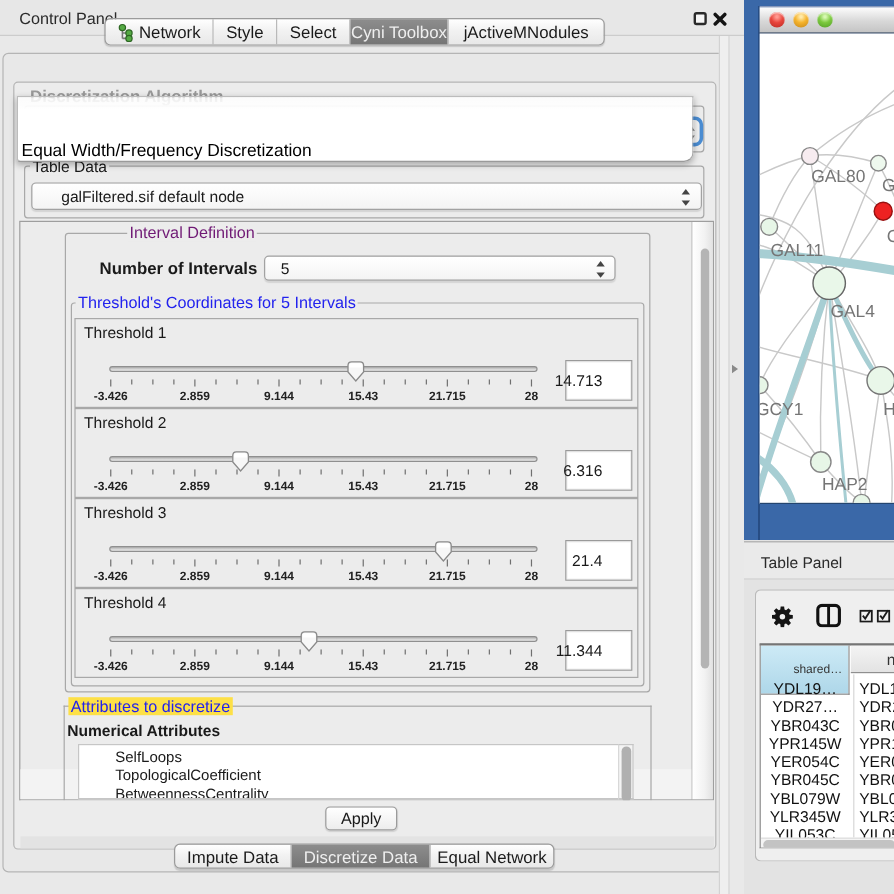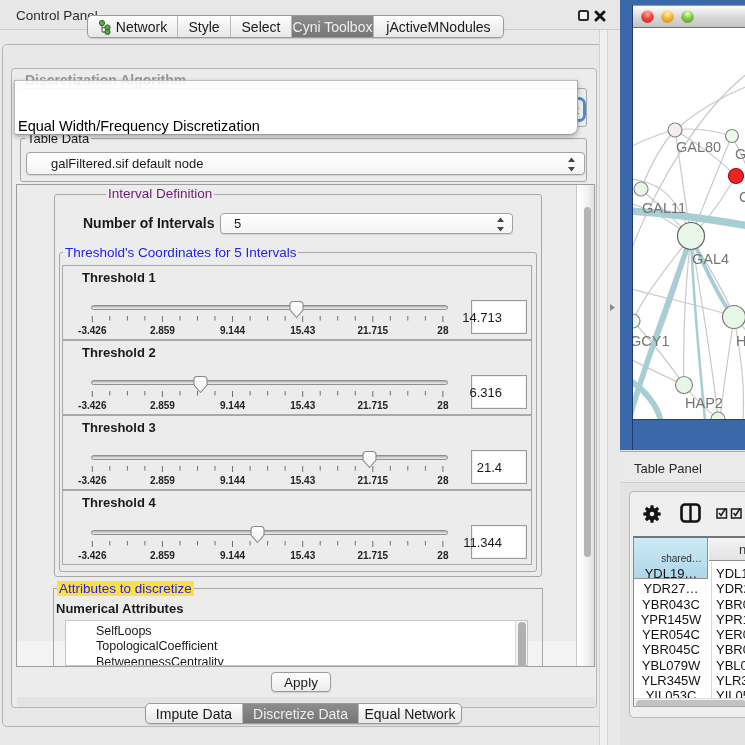--- a/index.html
+++ b/index.html
@@ -7,21 +7,21 @@
 body { font-family:"Liberation Sans",sans-serif; background:#e9e9e9; position:relative; color:#1a1a1a; }
 .abs { position:absolute; }
 .grp { position:absolute; border:1px solid #ababab; border-radius:3px; }
 .gtitle { position:absolute; top:-7px; background:#ececec; padding:0 2px; font-size:13.5px; line-height:14px; }
 .seg { position:absolute; display:flex; height:23px; border:1px solid #9b9b9b; border-radius:5px; background:linear-gradient(#ffffff,#f2f2f2 45%,#e8e8e8); box-shadow:0 1px 1px rgba(0,0,0,0.15); font-size:14px; }
 .seg > div { display:flex; align-items:center; justify-content:center; border-right:1px solid #b9b9b9; white-space:nowrap; }
 .seg > div:last-child { border-right:none; }
 .seg > div.sel { background:linear-gradient(#8d8d8d,#757575); color:#efefef; }
 .combo { position:absolute; background:linear-gradient(#ffffff,#f4f4f4); border:1px solid #a2a2a2; border-radius:4px; font-size:13px; display:flex; align-items:center; box-shadow:0 1px 1px rgba(0,0,0,0.1); }
 .tbox { position:absolute; border:1px solid #a8a8a8; background:#ececec; }
-.tbox .ttl { position:absolute; left:7px; top:4px; font-weight:bold; font-size:13px;margin-left:12px; }
+.tbox .ttl { position:absolute; left:7px; top:4px; font-weight:normal; font-size:13px; }
 .track { position:absolute; height:5px; border:1px solid #8f8f8f; border-radius:4px; background:linear-gradient(#a6a6a6,#cfcfcf 45%,#ededed); }
 .vbox { position:absolute; width:56px; height:34px; border:1px solid #9a9a9a; background:#ffffff; font-size:13px; display:flex; align-items:center; justify-content:flex-end; padding-right:24px; box-shadow:inset 0 0 0 1px #f0f0f0; }
 .tlab { position:absolute; transform:translateX(-50%); font-size:10px; font-weight:bold; color:#222; white-space:nowrap; }
 .thumb { position:absolute; width:17px; height:19px; }
 </style>
 </head>
 <body>
 
 <div class="abs" style="left:0;top:0;width:745px;height:30px;background:#e7e7e7;border-bottom:1px solid #cccccc;"></div>
 <div class="abs" style="left:16px;top:8px;font-size:13.5px;color:#2a2a2a;">Control Panel</div>

